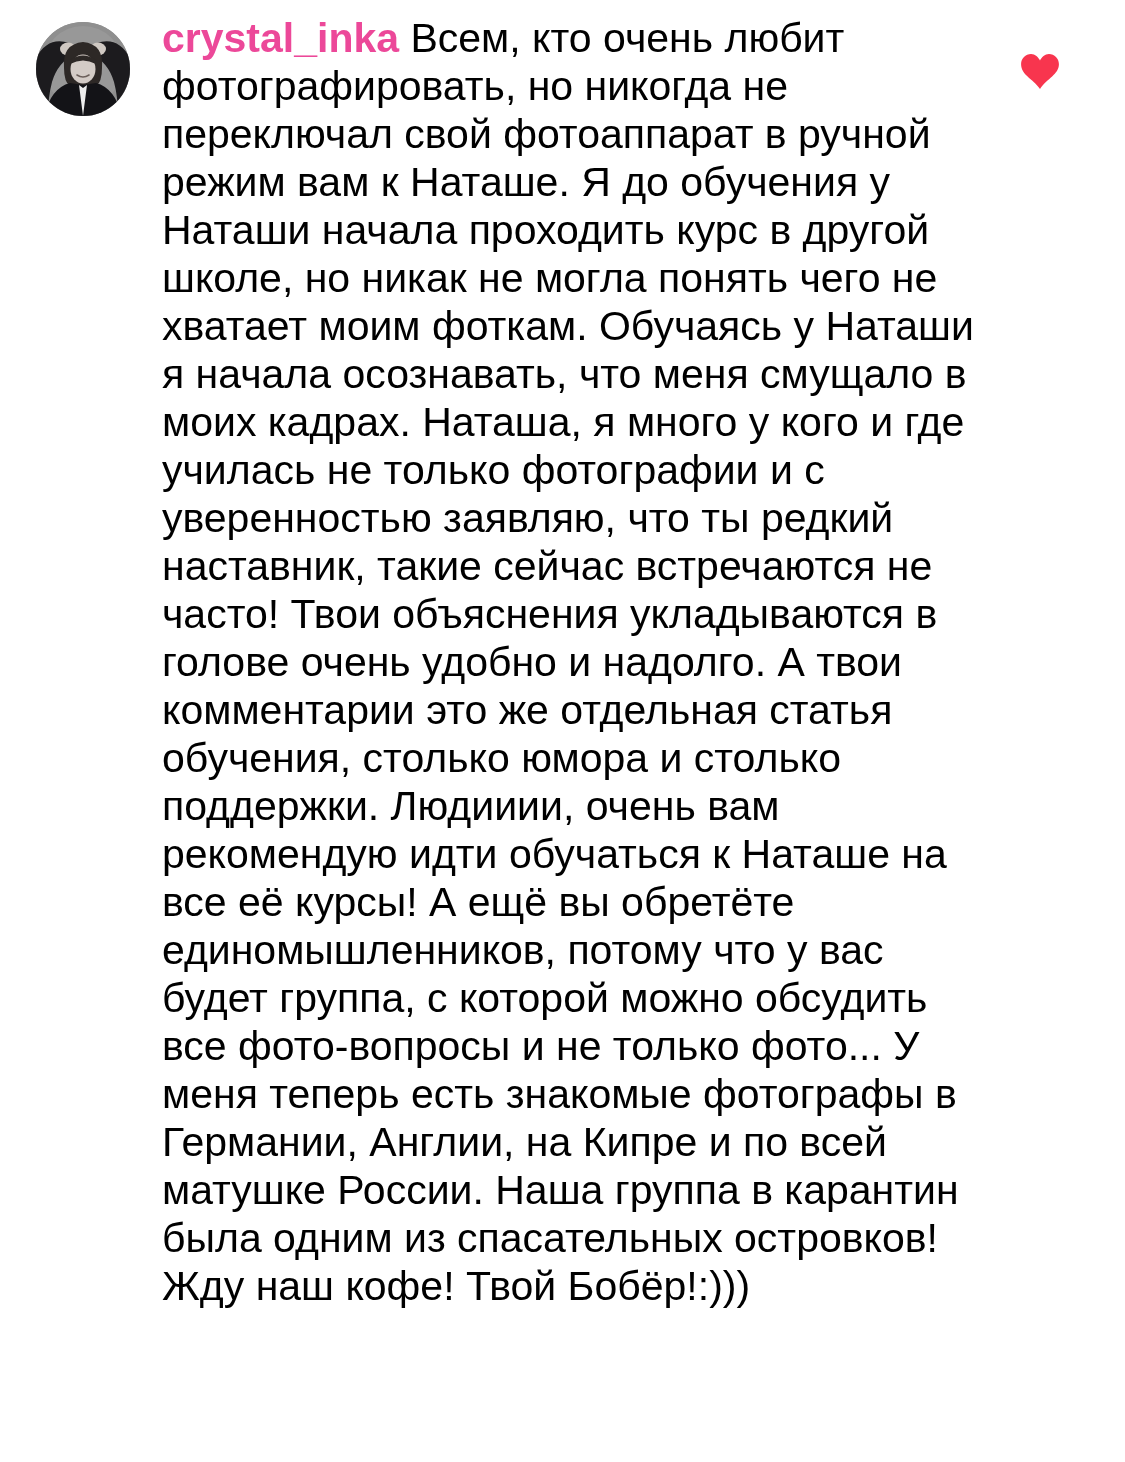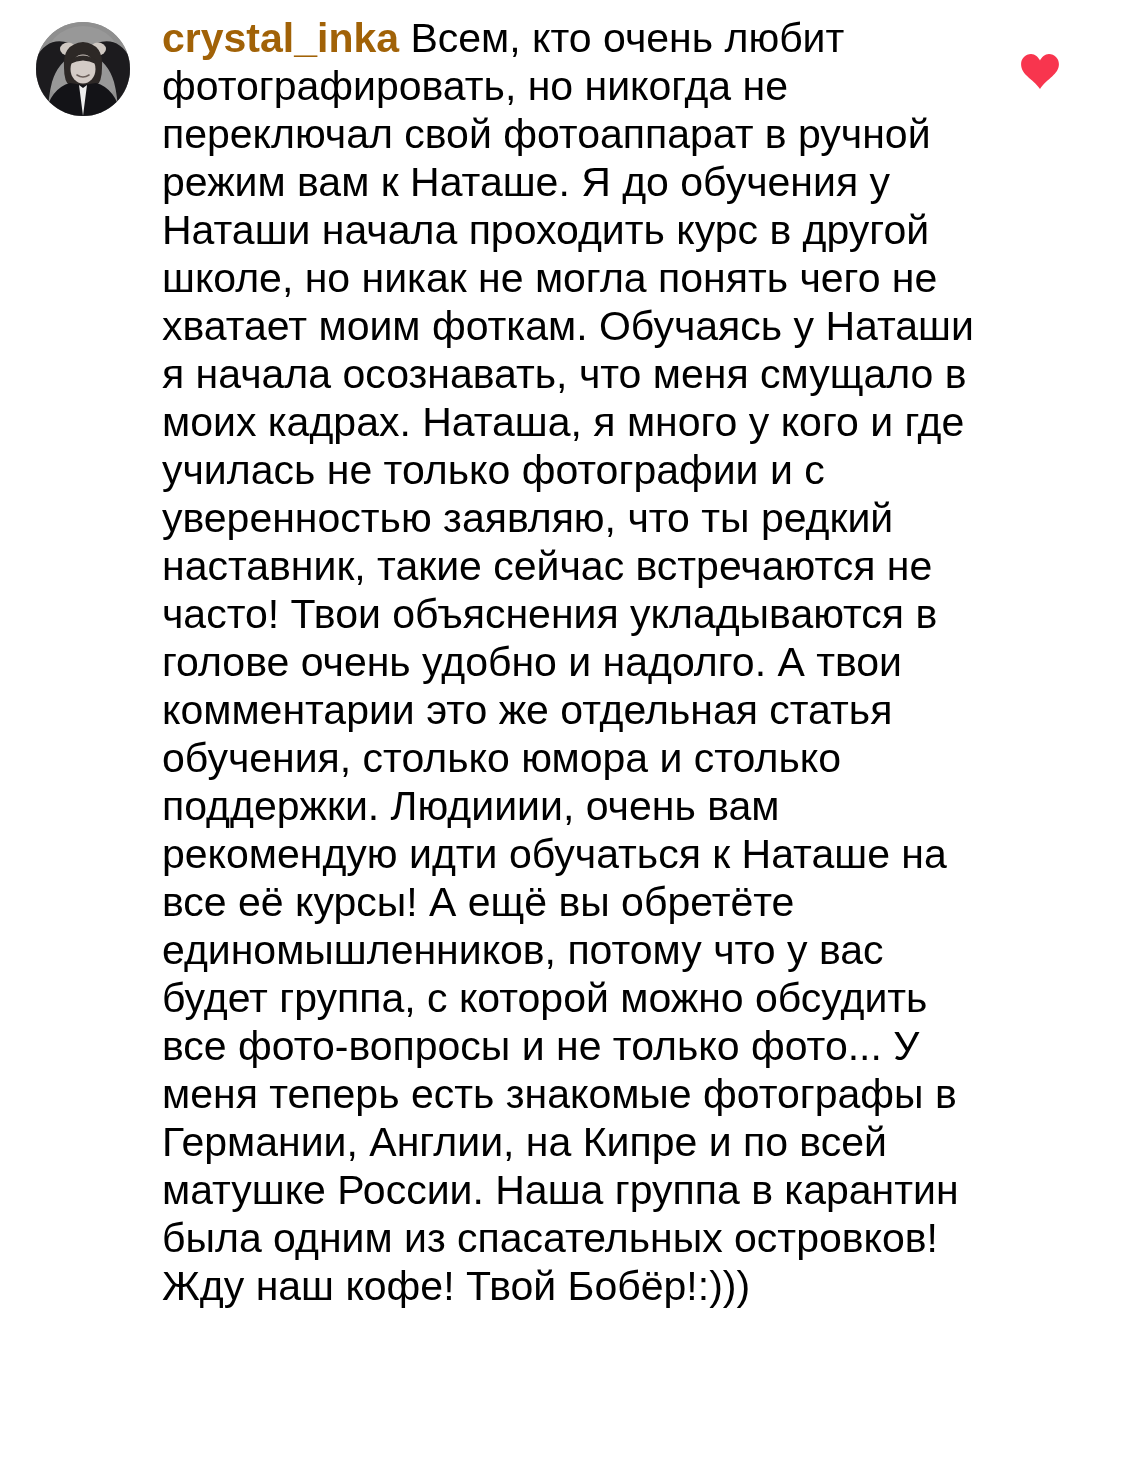--- a/index.html
+++ b/index.html
@@ -38,21 +38,21 @@
   }
   .comment-paragraph {
     font-size: 41px;
     line-height: 48px;
     letter-spacing: 0px;
     color: #000000;
     word-wrap: break-word;
   }
   .username {
     font-weight: 700;
-    color: #a16207;
+    color: #ec4899;
     cursor: pointer;
   }
   .like-button {
     position: absolute;
     left: 1012px;
     top: 46px;
     width: 56px;
     height: 50px;
     background: transparent;
     border: none;

